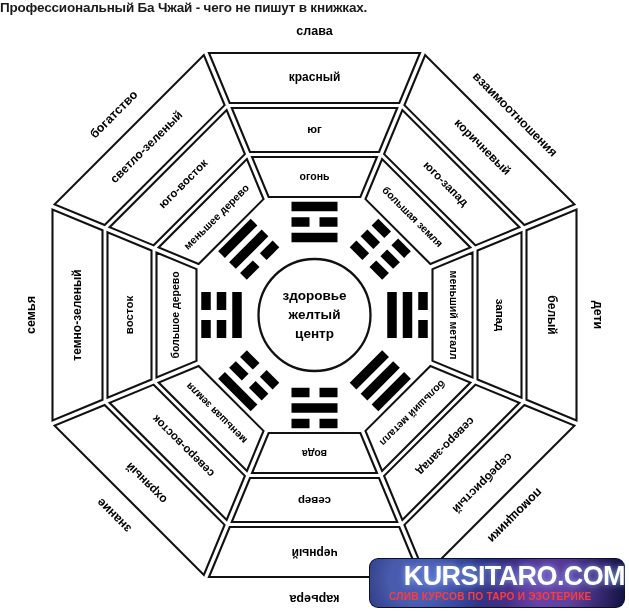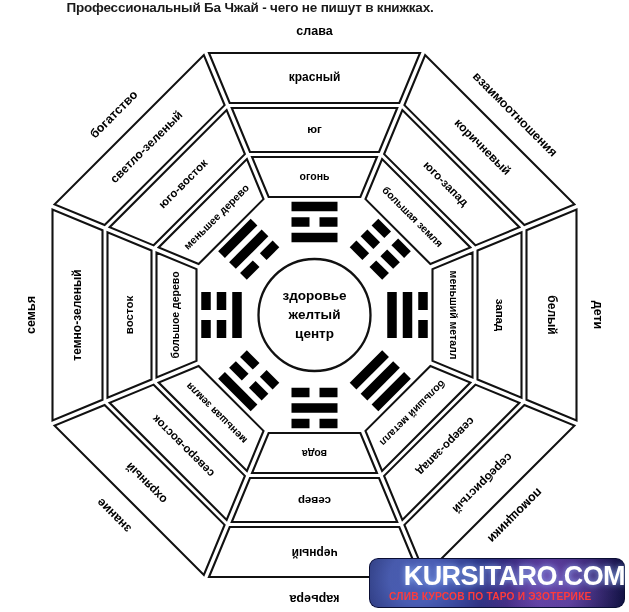--- a/index.html
+++ b/index.html
@@ -1,20 +1,20 @@
 <!DOCTYPE html>
 <html><head>
 <meta charset="utf-8">
 <style>
   html,body{margin:0;padding:0;background:#ffffff;}
   body{width:629px;height:612px;position:relative;overflow:hidden;
        font-family:"Liberation Sans","DejaVu Sans",sans-serif;color:#111;}
   #title{
     position:absolute;top:0;left:0;width:500px;height:20px;
-    text-align:center;font-size:13.5px;font-weight:bold;letter-spacing:-0.2px;
+    font-size:13.5px;font-weight:bold;letter-spacing:-0.2px;
     color:#1a1a1a;white-space:nowrap;
   }
   #diagram{position:absolute;top:18px;left:0;width:629px;height:594px;}
   svg{display:block;}
   .seg{fill:#ffffff;stroke:#111111;stroke-width:2.1;stroke-linejoin:miter;}
   .ctr{fill:#ffffff;stroke:#111111;stroke-width:2.3;}
   .lbl{font-family:"Liberation Sans","DejaVu Sans",sans-serif;
        font-weight:bold;fill:#000;text-anchor:middle;dominant-baseline:middle;}
   .bar{fill:#000;}
   #watermark{

